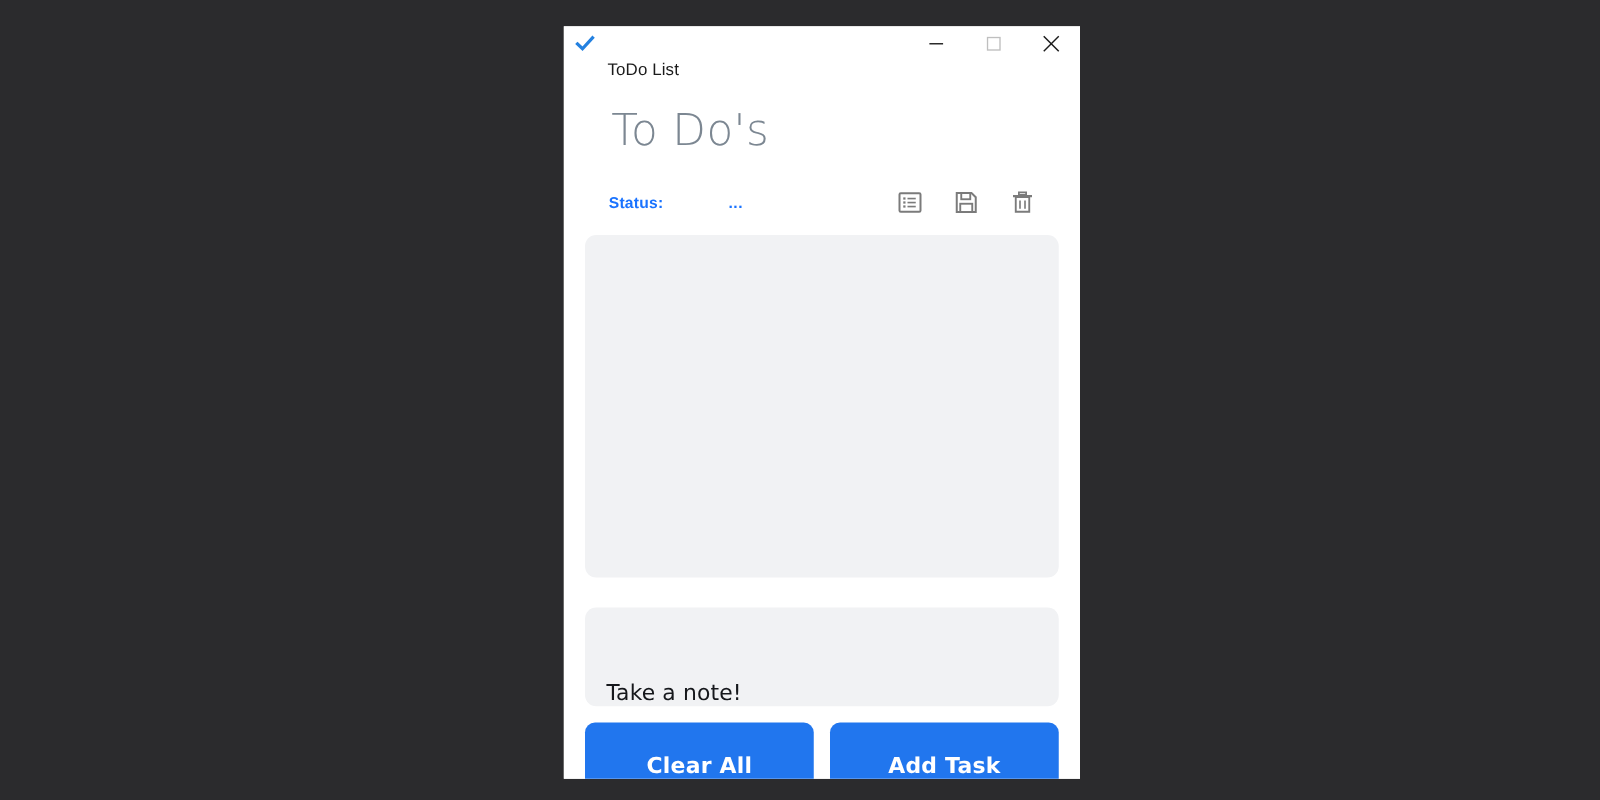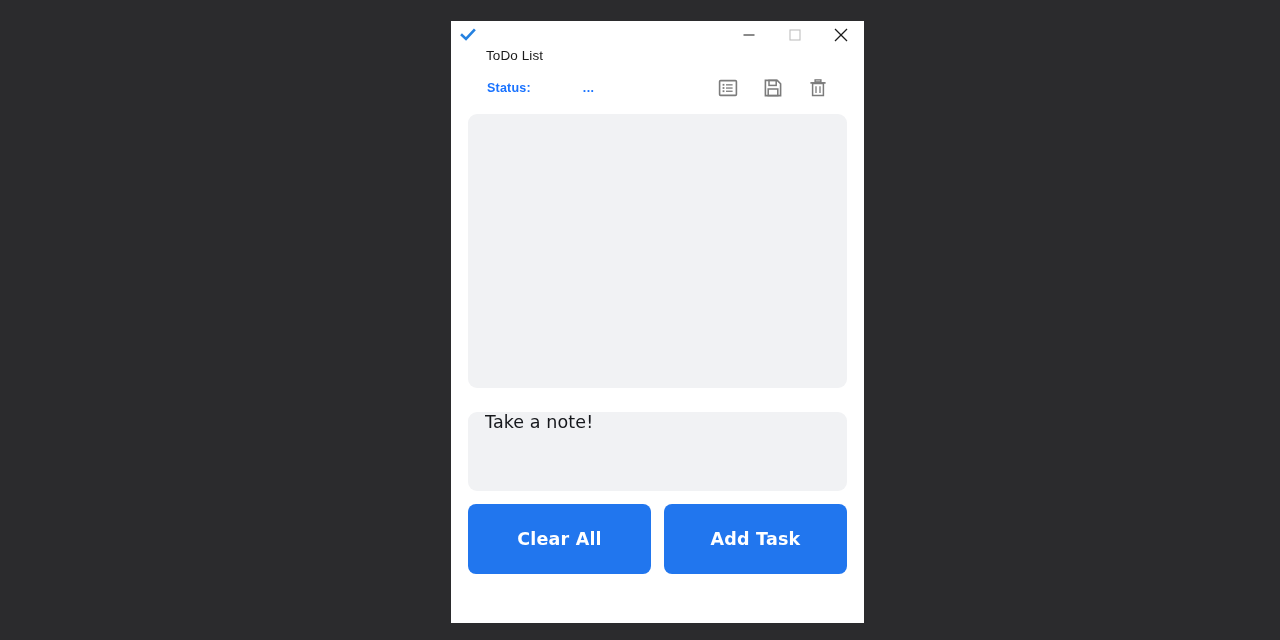--- a/index.html
+++ b/index.html
@@ -150,21 +150,21 @@
   }
 
   
   #note-input-wrap {
     margin-top: 24px;
     height: 79px;
     flex: 0 0 79px;
     background: #f1f2f4;
     border-radius: 9px;
     display: flex;
-    align-items: flex-start;
+    align-items: flex-end;
     box-sizing: border-box;
   }
   #note-input {
     width: 100%;
     border: none;
     outline: none;
     background: transparent;
     font-family: "DejaVu Sans", sans-serif;
     font-size: 17.5px;
     color: #16181c;
@@ -232,20 +232,21 @@
             <line x1="1" y1="1" x2="13" y2="13" stroke="#1b1b1b" stroke-width="1.2"></line>
             <line x1="13" y1="1" x2="1" y2="13" stroke="#1b1b1b" stroke-width="1.2"></line>
           </svg>
         </span>
       </button>
     </div>
   </div>
 
   <div id="window-body">
 
+    <h1 id="page-title">To Do's</h1>
 
     <div id="status-row">
       <span id="status-label">Status:</span>
       <span id="status-value">...</span>
 
       <div id="toolbar-icons">
         <button class="tool-icon">
           <span>
             <svg width="20" height="20" viewBox="0 0 20 20" aria-hidden="true">
               <rect x="1.6" y="2.6" width="16.8" height="14.8" rx="1" fill="none" stroke="#7b7b7b" stroke-width="1.6"></rect>

